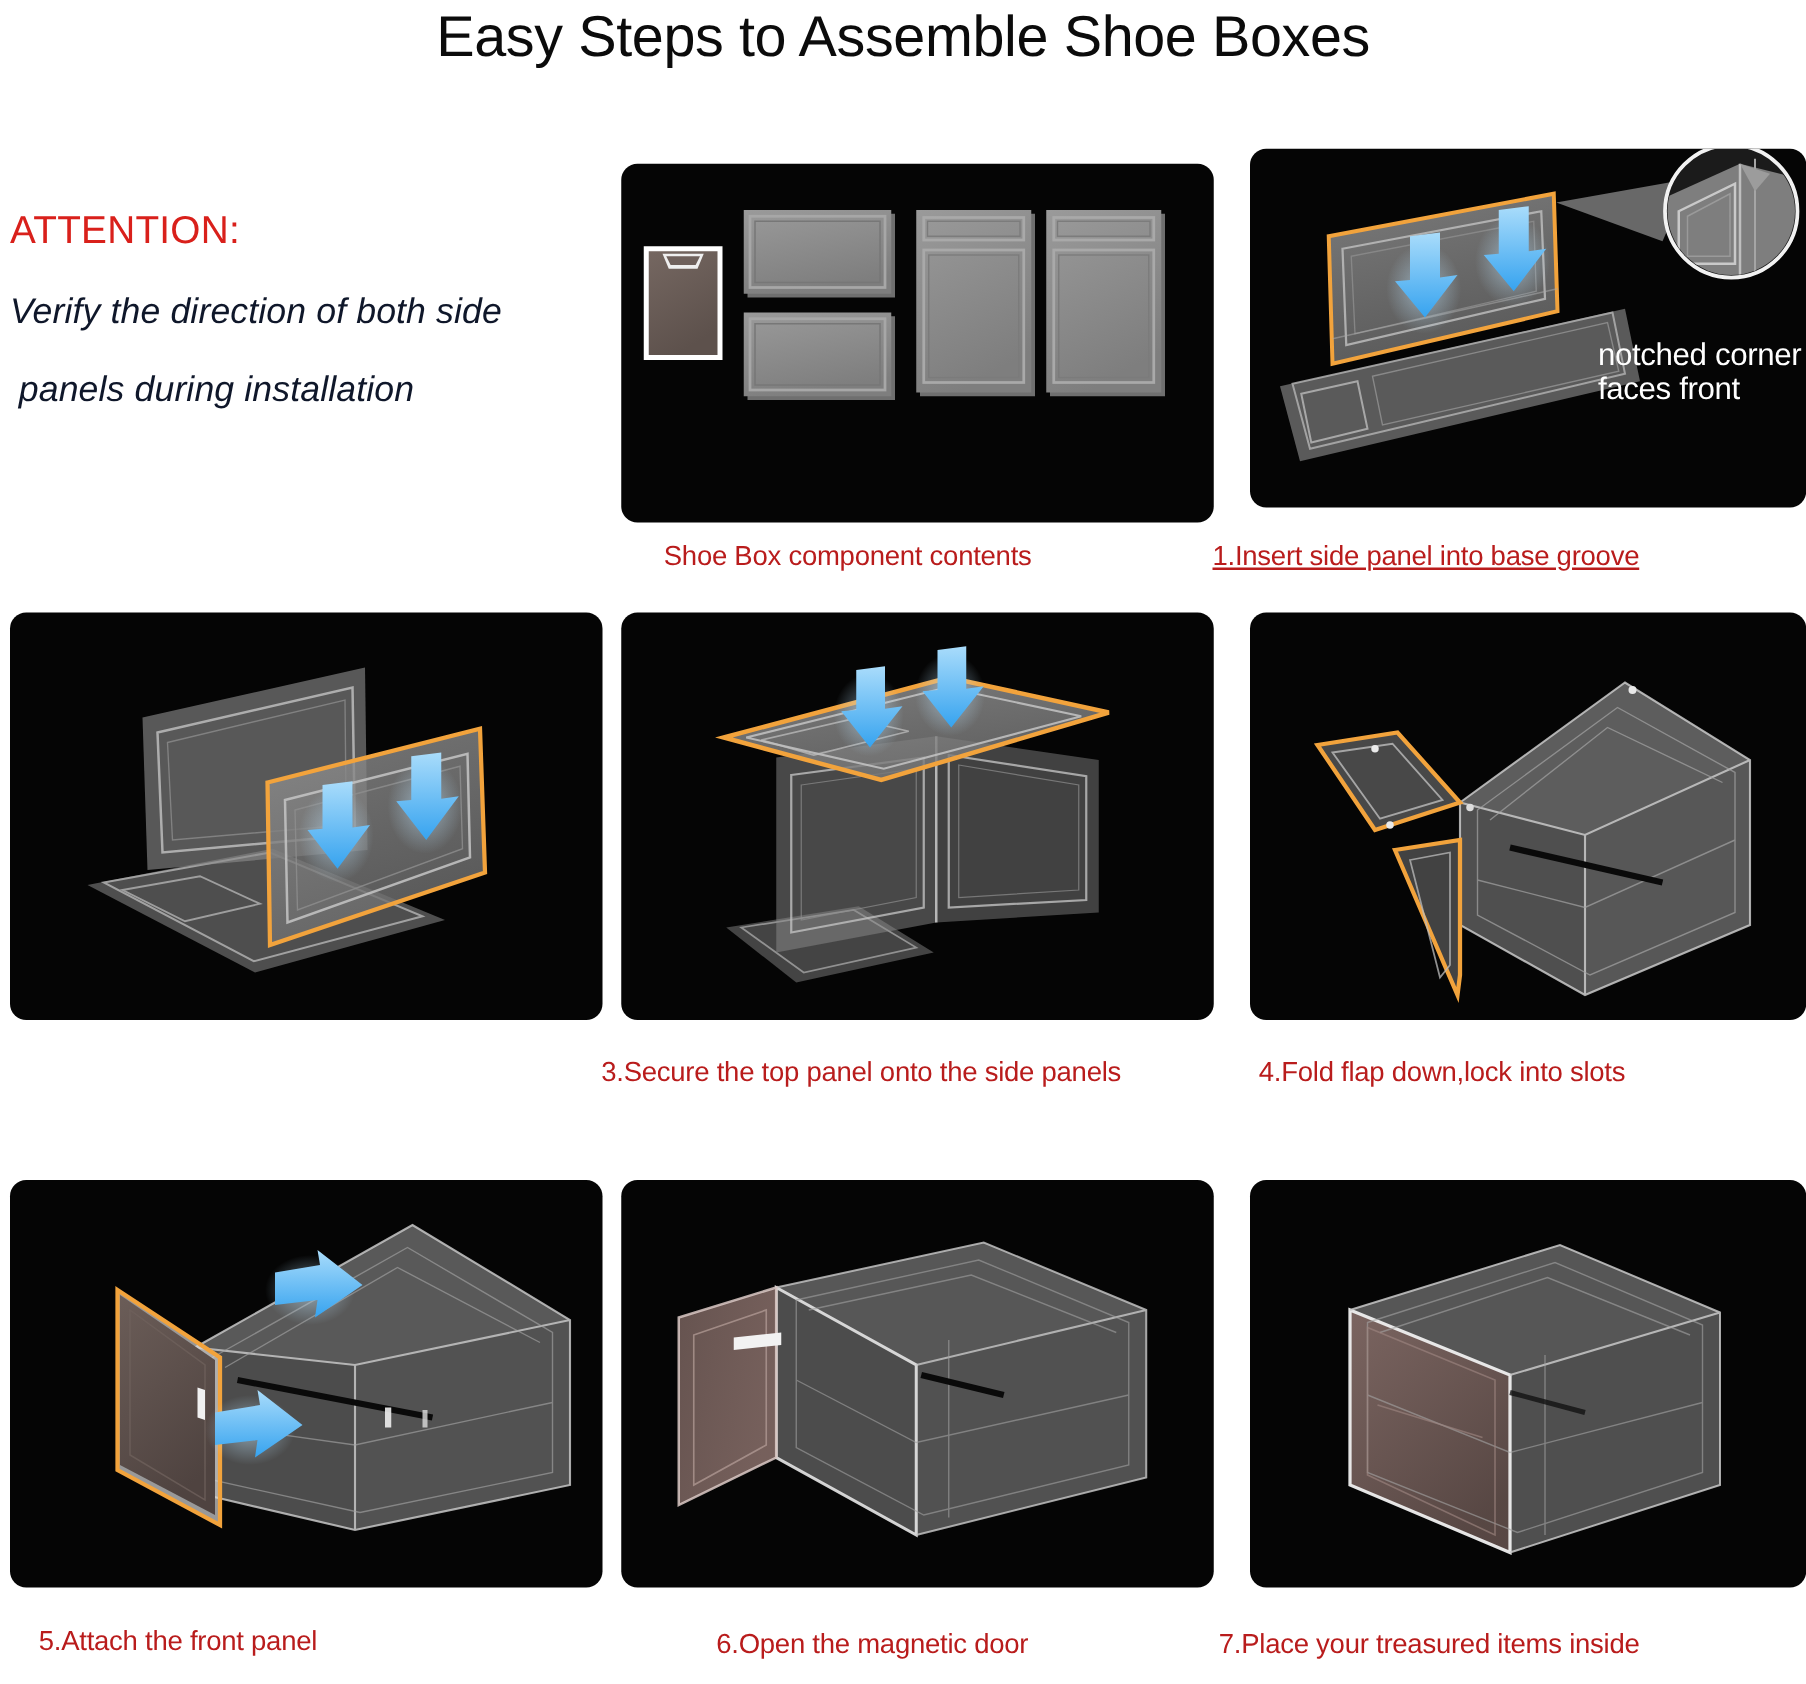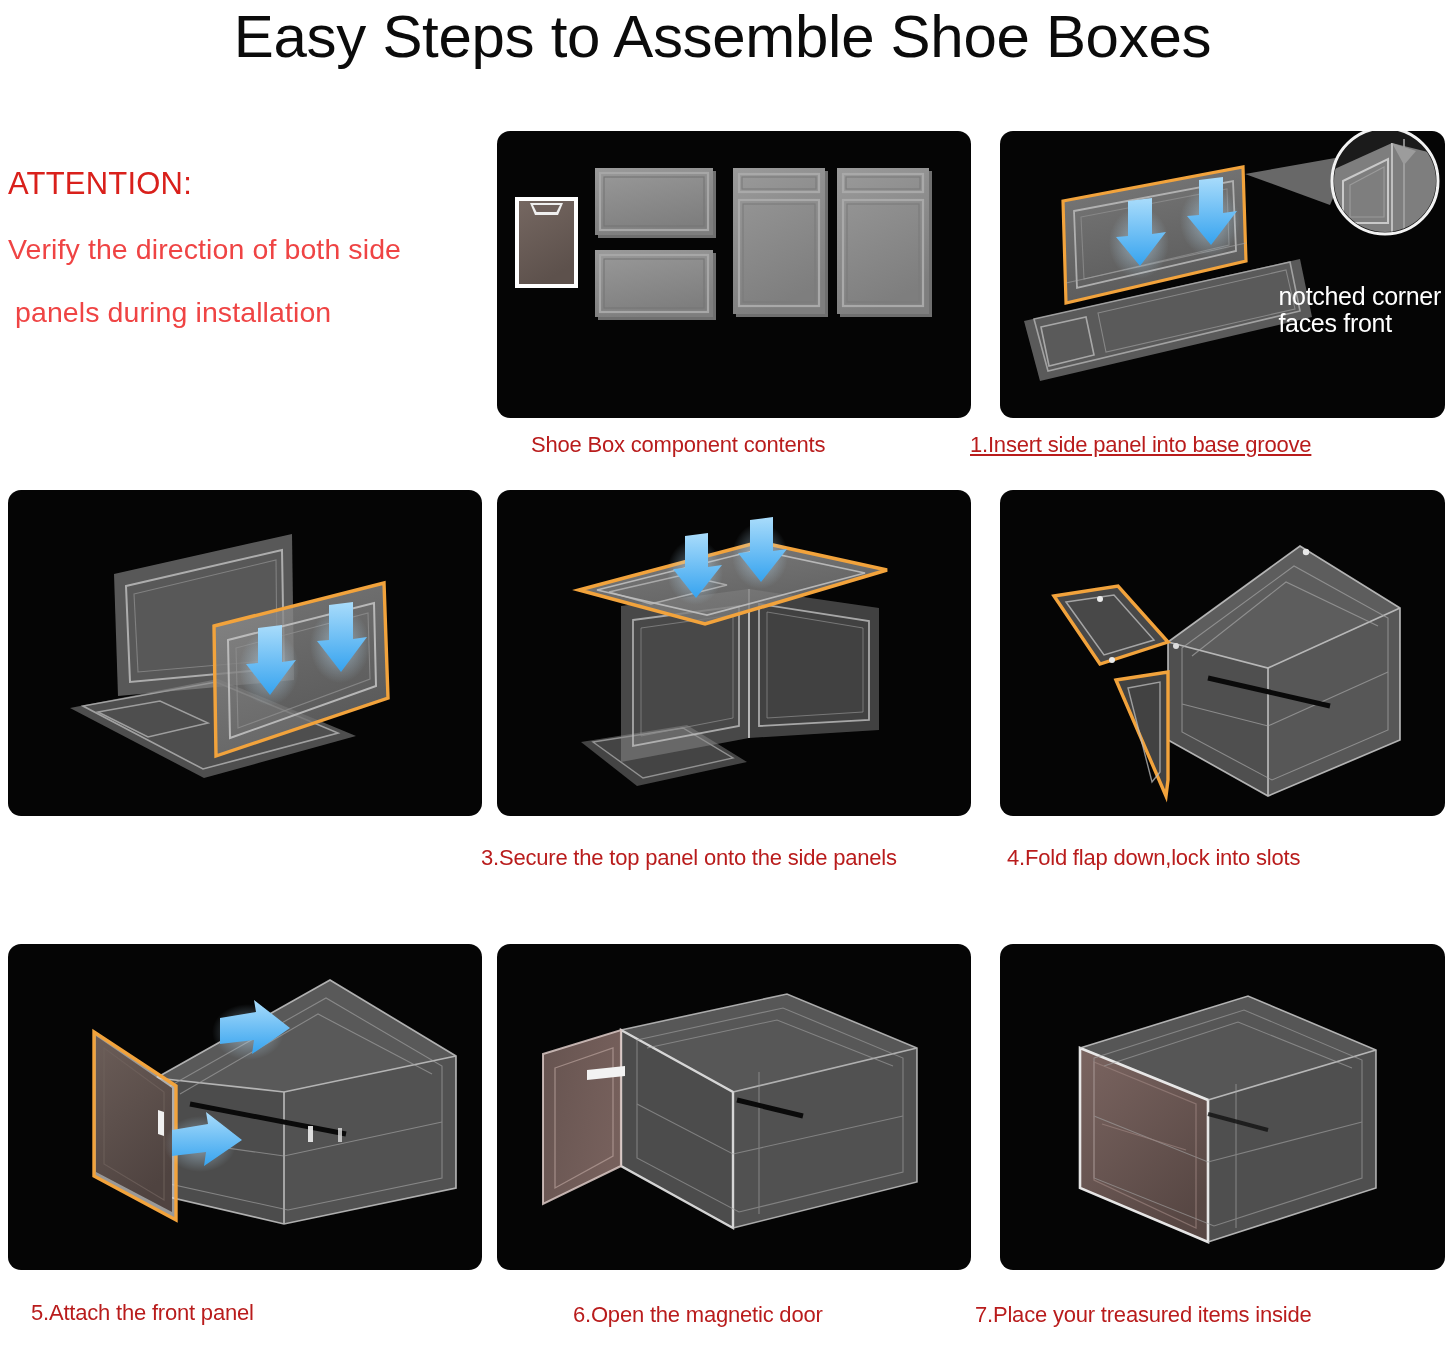--- a/index.html
+++ b/index.html
@@ -8,53 +8,53 @@
     background: #ffffff;
     font-family: "Liberation Sans", sans-serif;
     overflow: hidden;
   }
   .page { position: relative; width: 1445px; height: 1347px; background: #fff; }
 
   
   .title {
     position: absolute; left: 0; top: 2px; width: 1445px;
     text-align: center;
-    font-size: 60px; font-weight: 400; color: #0b0b0b;
+    font-size: 46px; font-weight: 400; color: #0b0b0b;
     letter-spacing: -0.3px; white-space: nowrap;
   }
 
   
   .attention { position: absolute; left: 8px; top: 166px; width: 486px; }
   .att-head {
     font-size: 31px; color: #d9201b; letter-spacing: 0.2px;
     margin-bottom: 33px;
   }
   .att-line {
-    font-size: 28.5px; color: #ef4444; line-height: 1.0;
-    margin-bottom: 34px; letter-spacing: 0.1px; white-space: nowrap;
+    font-size: 28.5px; color: #0f172a; line-height: 1.0;
+    margin-bottom: 34px; letter-spacing: 0.1px; white-space: nowrap; font-style: italic;
   }
   .att-line.indent { padding-left: 7px; }
 
   
   .panel {
     position: absolute;
     background: #050505;
     border-radius: 13px;
     overflow: hidden;
   }
   .caption {
     position: absolute;
     font-size: 22px; color: #b91c1c; white-space: nowrap;
     letter-spacing: -0.2px;
   }
 
   
   #p-contents { left: 497px; top: 131px; width: 474px; height: 287px; }
   #c-contents { left: 531px; top: 432px; }
-  #p-step1    { left: 1000px; top: 131px; width: 445px; height: 287px; }
+  #p-step1    { left: 1000px; top: 119px; width: 445px; height: 287px; }
   #c-step1    { left: 970px; top: 432px; text-decoration: underline; }
   
   #p-step2 { left: 8px;   top: 490px; width: 474px; height: 326px; }
   #c-step2 { left: 31px;  top: 843px; }
   #p-step3 { left: 497px; top: 490px; width: 474px; height: 326px; }
   #c-step3 { left: 481px; top: 845px; }
   #p-step4 { left: 1000px;top: 490px; width: 445px; height: 326px; }
   #c-step4 { left: 1007px;top: 845px; text-align: right; }
   
   #p-step5 { left: 8px;   top: 944px; width: 474px; height: 326px; }

